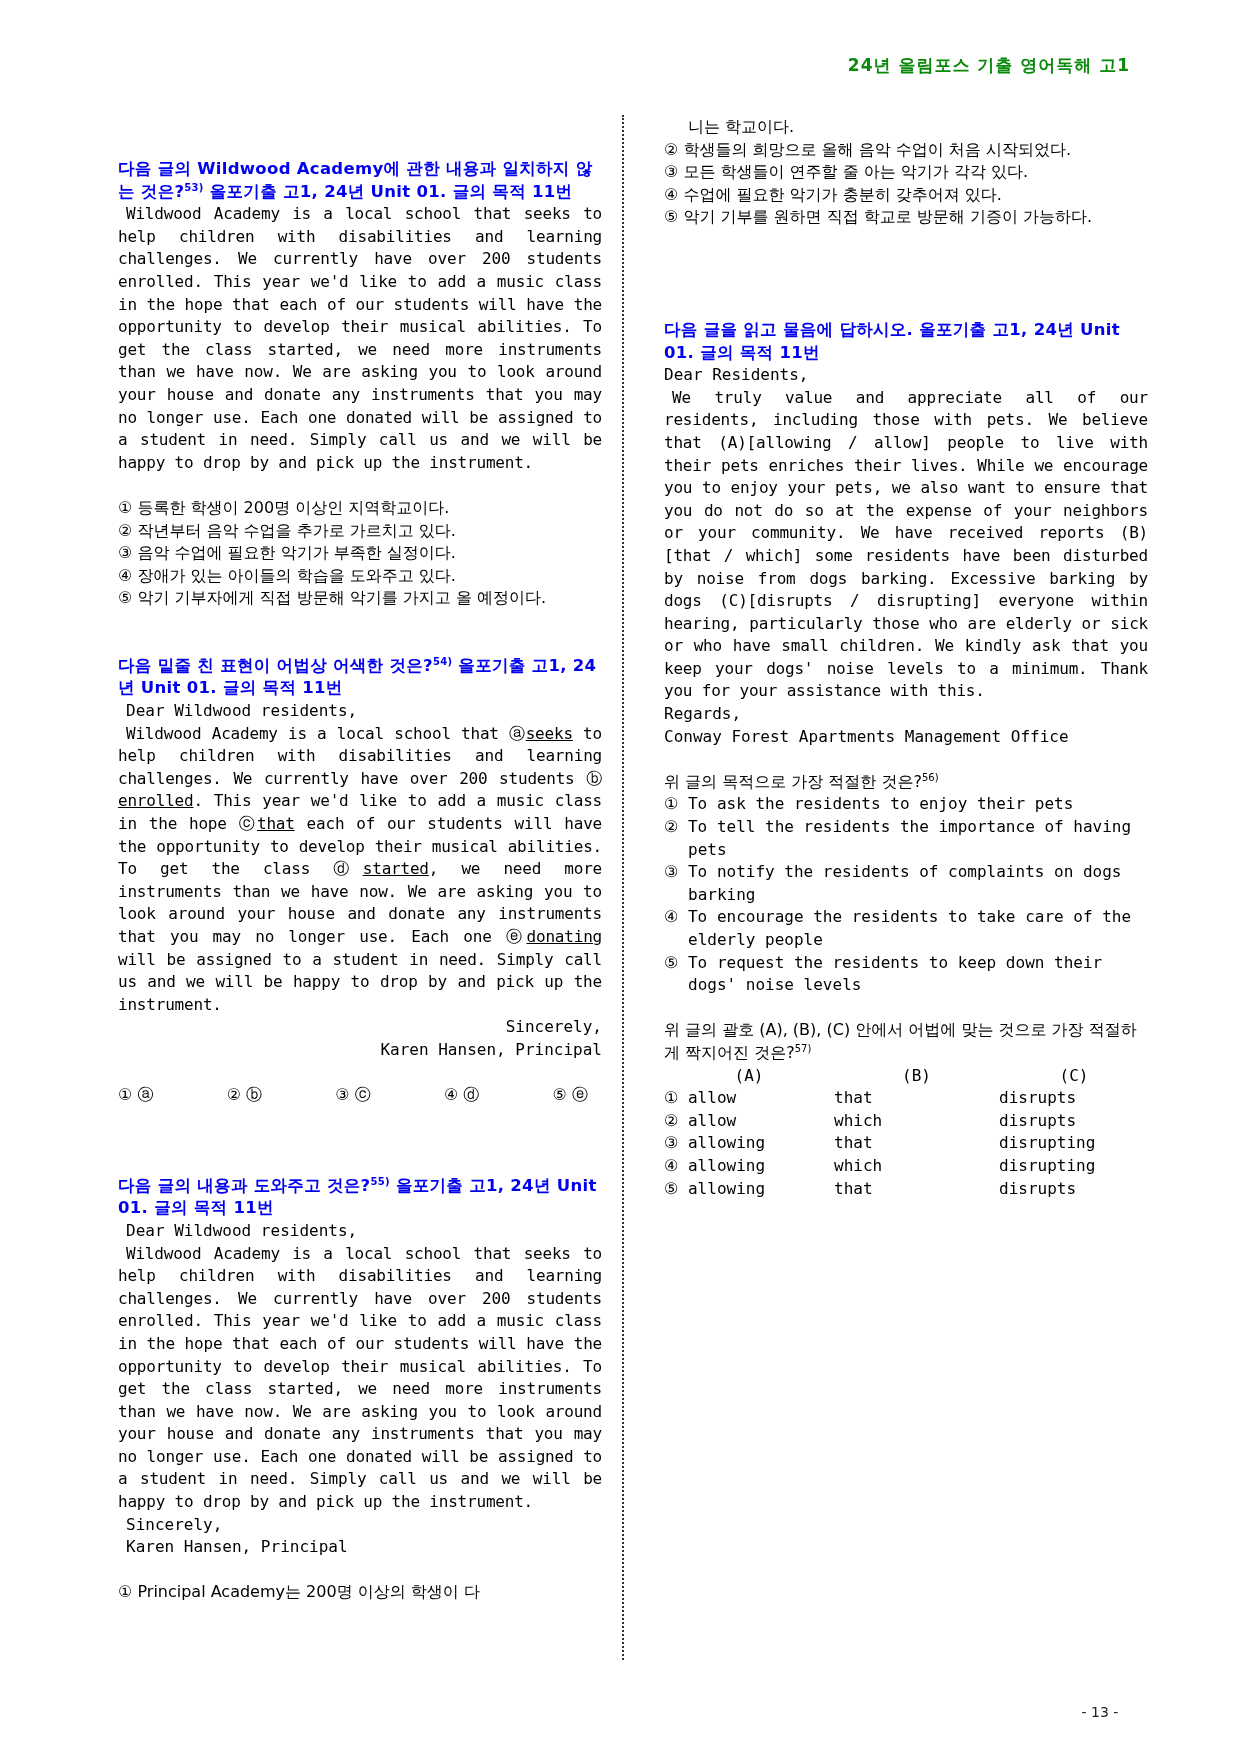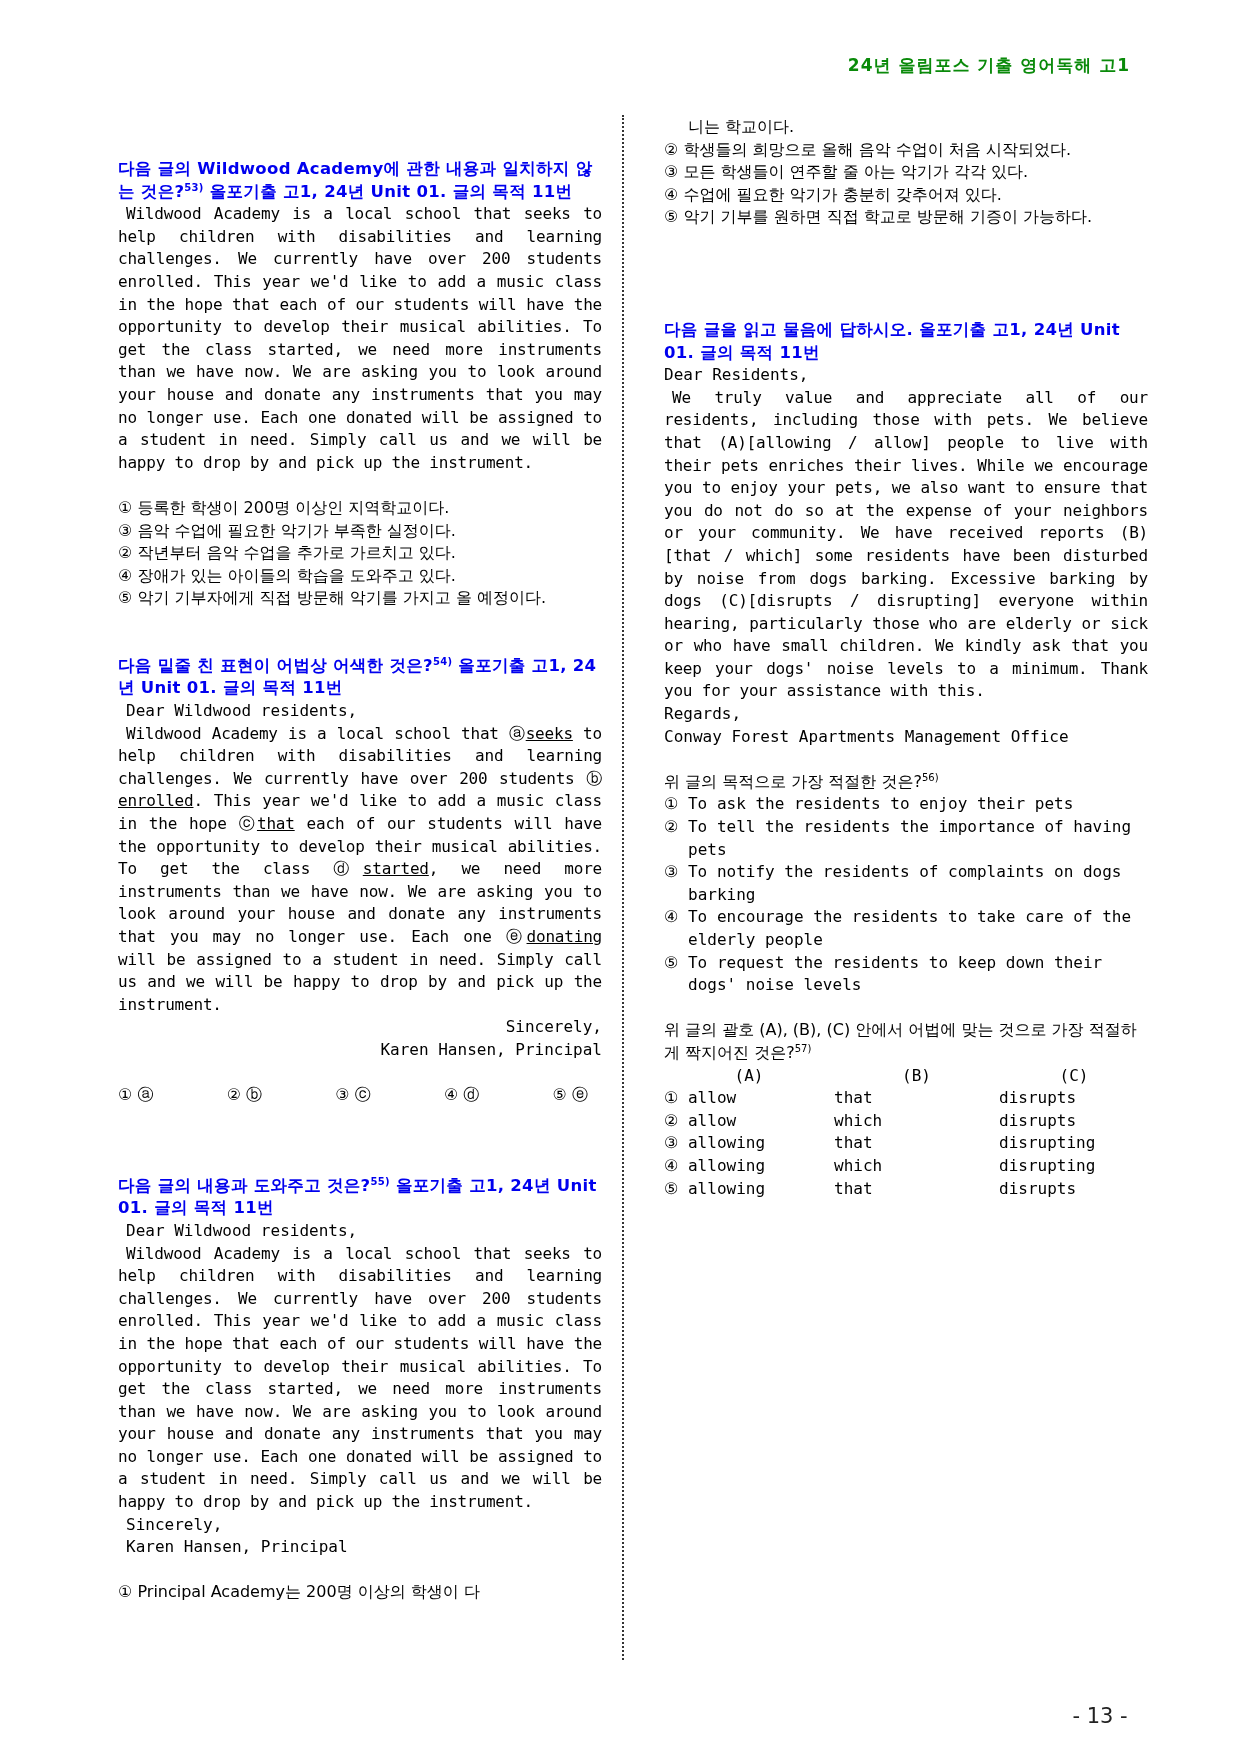--- a/index.html
+++ b/index.html
@@ -17,37 +17,37 @@
   .indent { text-indent:8px; }
   .right-align { text-align:right; }
   .opt { padding-left:24px; text-indent:-24px; font-family:"DejaVu Sans","Liberation Sans",sans-serif; font-size:16px; }
   .opt.mono { font-family:"DejaVu Sans Mono","Liberation Mono",monospace; }
   .stem { font-family:"DejaVu Sans","Liberation Sans",sans-serif; font-size:16px; }
   .gap1 { height:22.6px; }
   .u { text-decoration:underline; }
   .row5 { display:flex; justify-content:space-between; padding-right:14px; }
   .tbl { display:grid; grid-template-columns:170px 165px 150px; }
   .tbl .h { text-align:center; }
-  .pagenum { position:absolute; top:1704px; left:1050px; width:100px; text-align:center; font-family:"DejaVu Sans","Liberation Sans",sans-serif; font-size:21px; color:#222; }
+  .pagenum { position:absolute; top:1704px; left:1050px; width:100px; text-align:center; font-family:"DejaVu Sans","Liberation Sans",sans-serif; font-size:14px; color:#222; }
 </style>
 </head>
 <body>
 
 <div class="header">24년 올림포스 기출 영어독해 고1</div>
 <div class="divider"></div>
 
 <div class="col left">
 
   <div>
     <div class="q"><span>다음 글의 Wildwood Academy에 관한 내용과 일치하지 않는 것은?</span><sup>53)</sup><span> 올포기출 고1, 24년 Unit 01. 글의 목적 11번</span></div>
     <div class="p indent">Wildwood Academy is a local school that seeks to help children with disabilities and learning challenges. We currently have over 200 students enrolled. This year we'd like to add a music class in the hope that each of our students will have the opportunity to develop their musical abilities. To get the class started, we need more instruments than we have now. We are asking you to look around your house and donate any instruments that you may no longer use. Each one donated will be assigned to a student in need. Simply call us and we will be happy to drop by and pick up the instrument.</div>
     <div class="gap1"></div>
     <div class="opt">① 등록한 학생이 200명 이상인 지역학교이다.</div>
+    <div class="opt">② 작년부터 음악 수업을 추가로 가르치고 있다.</div>
     <div class="opt">③ 음악 수업에 필요한 악기가 부족한 실정이다.</div>
-    <div class="opt">② 작년부터 음악 수업을 추가로 가르치고 있다.</div>
     <div class="opt">④ 장애가 있는 아이들의 학습을 도와주고 있다.</div>
     <div class="opt">⑤ 악기 기부자에게 직접 방문해 악기를 가지고 올 예정이다.</div>
   </div>
 
   <div style="height:45px"></div>
 
   <div>
     <div class="q"><span>다음 밑줄 친 표현이 어법상 어색한 것은?</span><sup>54)</sup><span> 올포기출 고1, 24년 Unit 01. 글의 목적 11번</span></div>
     <div class="indent">Dear Wildwood residents,</div>
     <div class="p indent"><span>Wildwood Academy is a local school that </span><span>ⓐ</span><span class="u">seeks</span><span> to help children with disabilities and learning challenges. We currently have over 200 students </span><span>ⓑ</span> <span class="u">enrolled</span><span>. This year we'd like to add a music class in the hope </span><span>ⓒ</span><span class="u">that</span><span> each of our students will have the opportunity to develop their musical abilities. To get the class </span><span>ⓓ</span><span class="u">started</span><span>, we need more instruments than we have now. We are asking you to look around your house and donate any instruments that you may no longer use. Each one </span><span>ⓔ</span><span class="u">donating</span><span> will be assigned to a student in need. Simply call us and we will be happy to drop by and pick up the instrument.</span></div>

